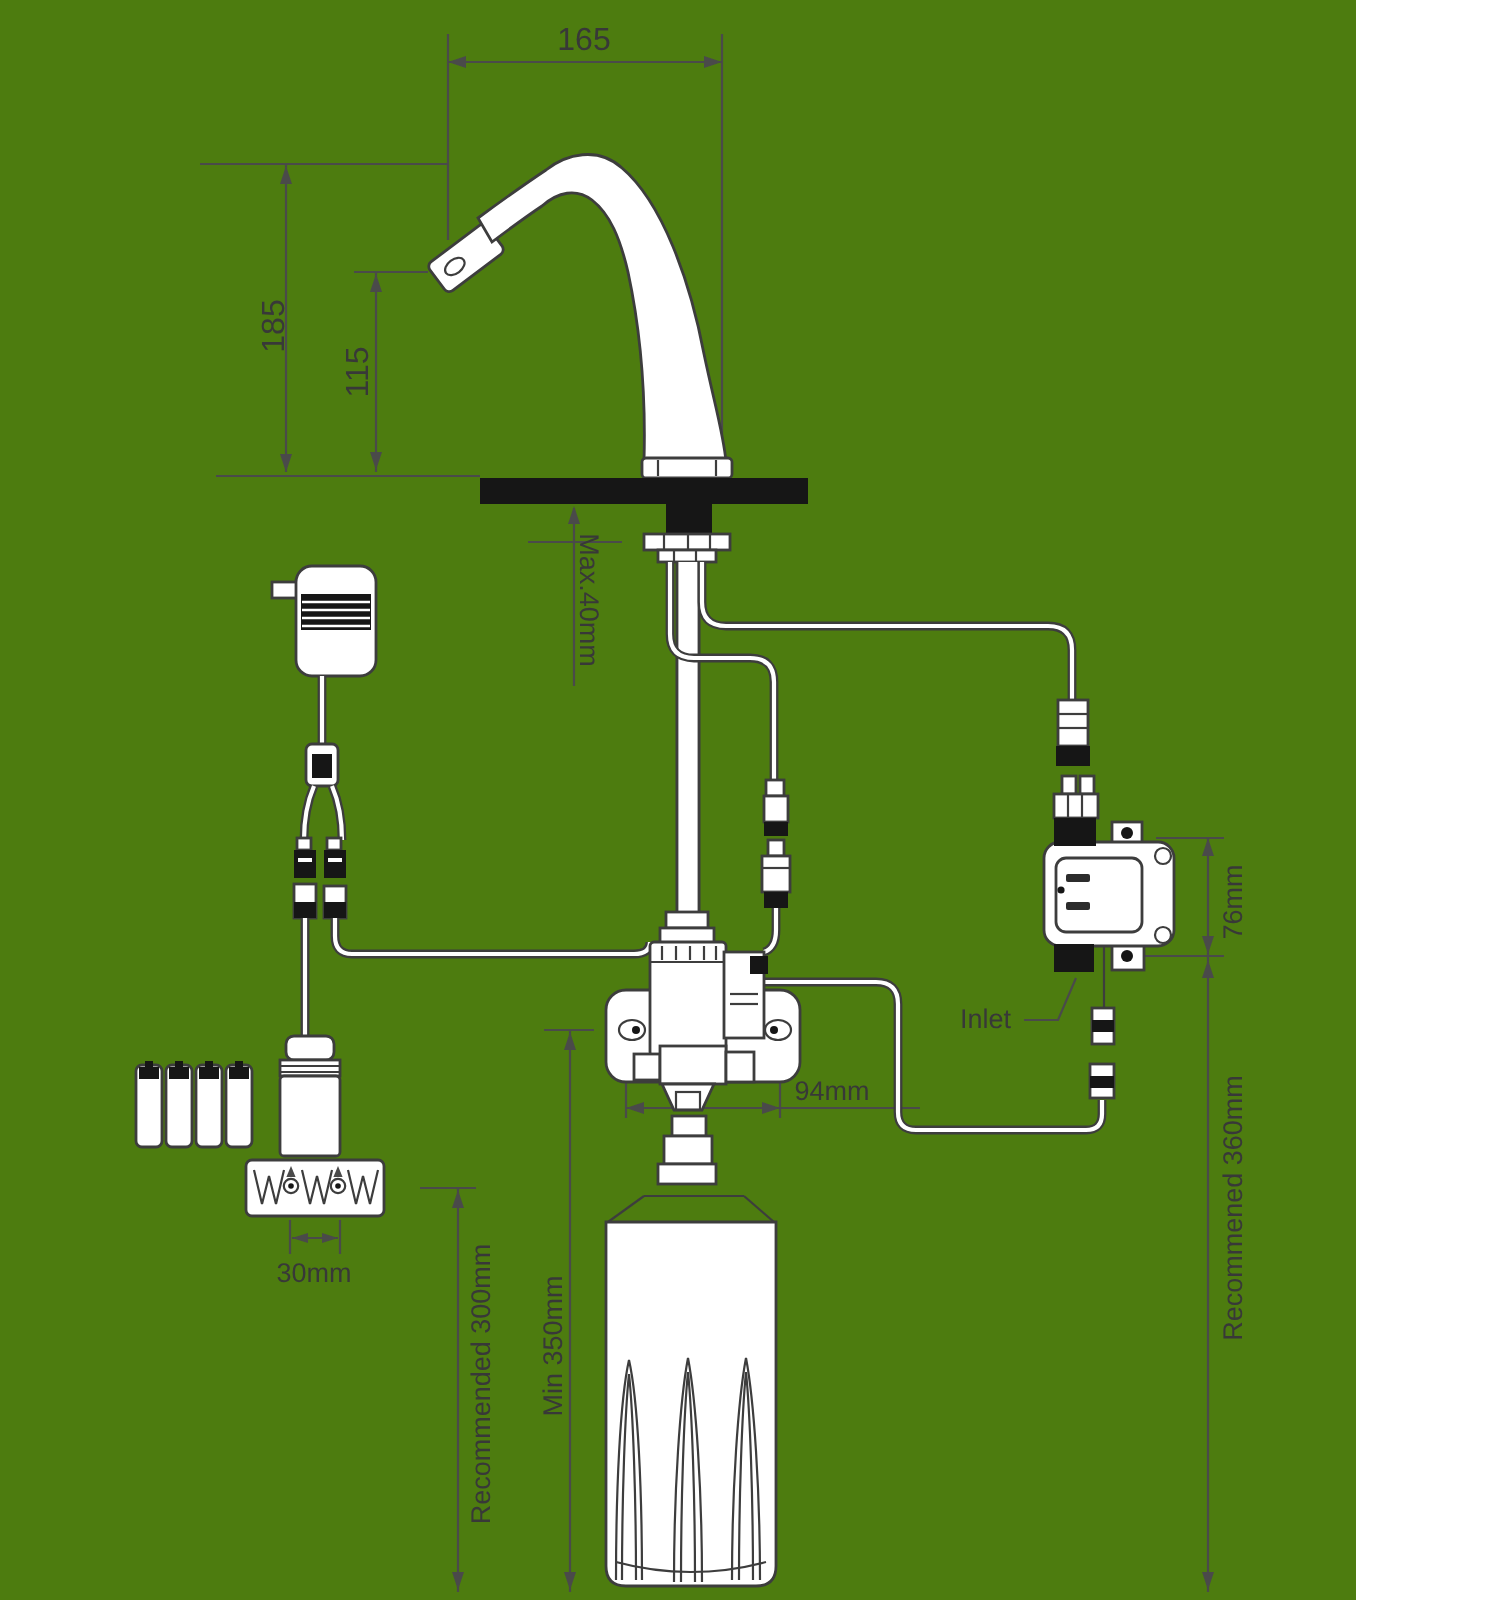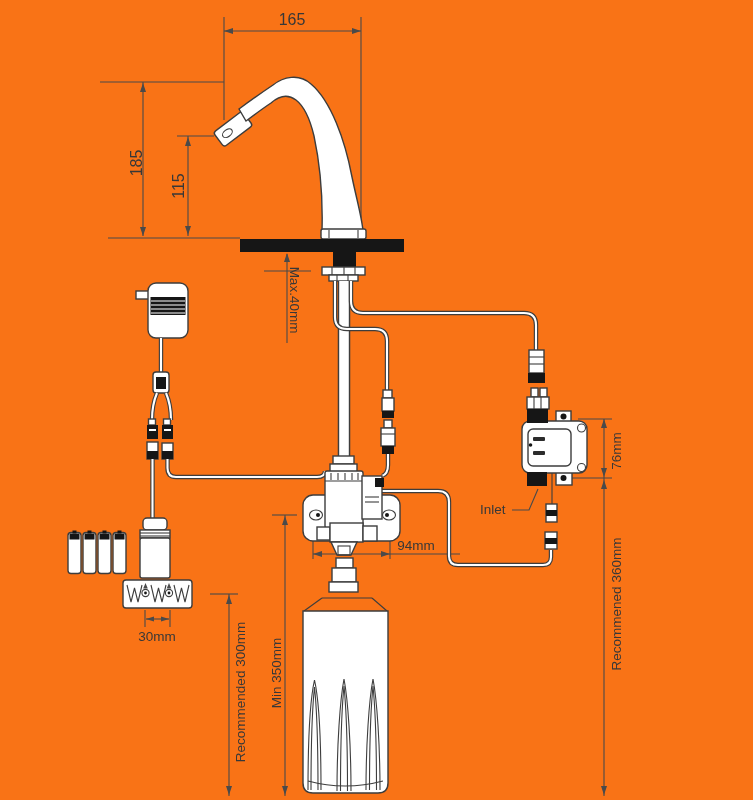--- a/index.html
+++ b/index.html
@@ -1,16 +1,16 @@
 <!DOCTYPE html>
 <html><head>
 <meta charset="utf-8">
 <style>
   html,body{margin:0;padding:0;background:#fff;}
-  .stage{position:relative;width:753px;height:800px;background:#f97316;overflow:hidden;
+  .stage{position:relative;width:678px;height:800px;background:#4d7c0f;overflow:hidden;
          font-family:"Liberation Sans", sans-serif;}
   svg{display:block}
   .part{fill:#ffffff;stroke:#3d3d3d;stroke-width:1.4;}
   .part-thin{fill:none;stroke:#3d3d3d;stroke-width:1.1;}
   .solid{fill:#161616;stroke:none;}
   .dim{stroke:#4a4a4a;stroke-width:1.1;fill:none;}
   .arrow{fill:#4a4a4a;stroke:none;}
   .cable-o{fill:none;stroke:#3d3d3d;stroke-width:4.4;}
   .cable-i{fill:none;stroke:#ffffff;stroke-width:2.1;}
   .tube-o{fill:none;stroke:#3d3d3d;stroke-width:12.5;}

